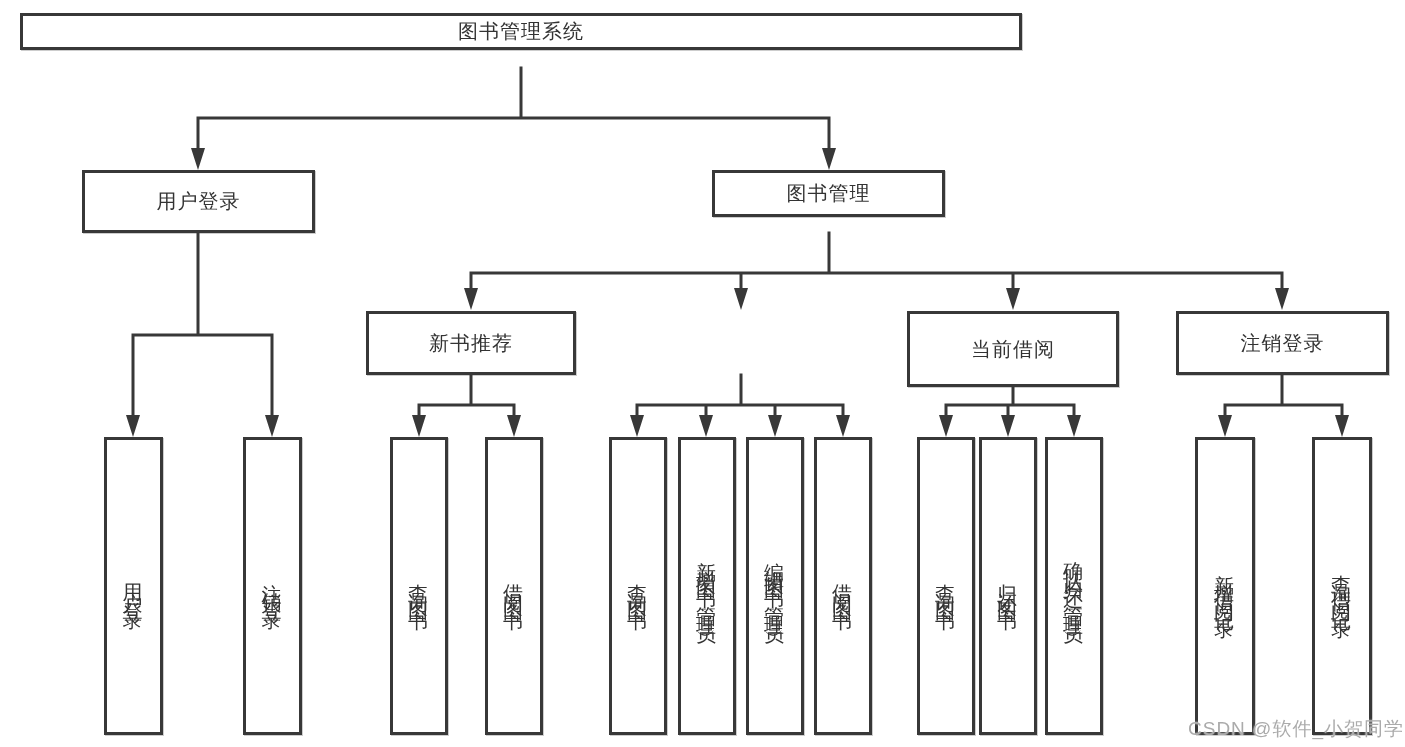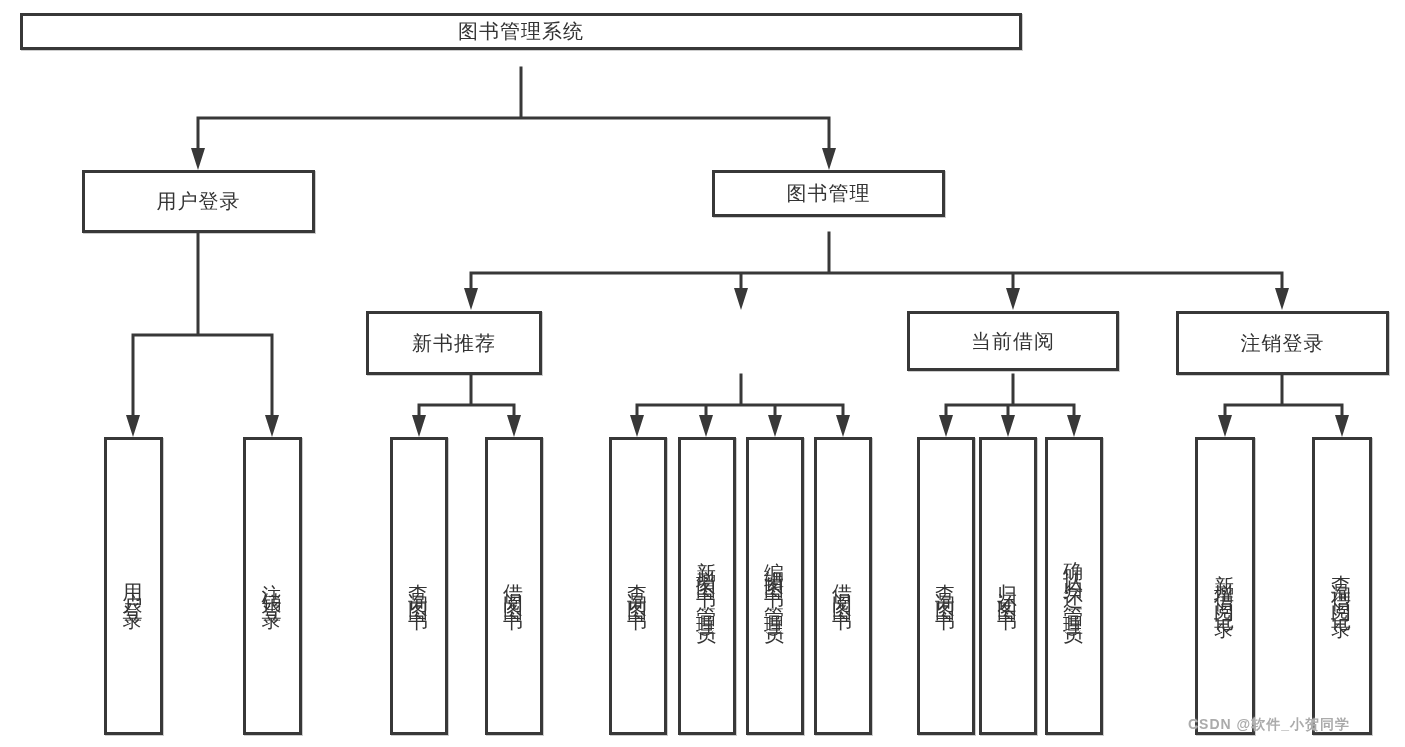--- a/index.html
+++ b/index.html
@@ -29,26 +29,25 @@
   }
   .box.v{
     writing-mode:vertical-rl;
     text-orientation:mixed;
     letter-spacing:9px;
     white-space:normal;
   }
   #watermark{
     position:absolute;
     left:1188px;top:716px;
-    font-size:14px;
+    font-size:19px;
     color:#ababab;
     letter-spacing:1px;
     z-index:3;
     text-shadow:0 0 2px #ffffff;
-    font-weight:bold;
   }
 </style>
 </head>
 <body>
 
 <div id="stage">
 
   <svg id="wires" viewBox="0 0 1405 747" xmlns="http://www.w3.org/2000/svg">
     <path fill="none" stroke="#383838" stroke-width="3" stroke-linecap="square" d="M521 68 V118 M198 118 H829 M198 118 V152 M829 118 V152
              M198 233 V335 M133 335 H272 M133 335 V419 M272 335 V419
@@ -64,22 +63,22 @@
              M630 415h14l-7 22z M699 415h14l-7 22z M768 415h14l-7 22z M836 415h14l-7 22z
              M939 415h14l-7 22z M1001 415h14l-7 22z M1067 415h14l-7 22z
              M1218 415h14l-7 22z M1335 415h14l-7 22z"></path>
   </svg>
 
   <div class="box" style="left:20px;top:13px;width:1002px;height:37px">图书管理系统</div>
 
   <div class="box" style="left:82px;top:170px;width:233px;height:63px">用户登录</div>
   <div class="box" style="left:712px;top:170px;width:233px;height:47px">图书管理</div>
 
-  <div class="box" style="left:366px;top:311px;width:176px;height:64px">新书推荐</div>
-  <div class="box" style="left:907px;top:311px;width:212px;height:60px">当前借阅</div>
+  <div class="box" style="left:366px;top:311px;width:210px;height:64px">新书推荐</div>
+  <div class="box" style="left:907px;top:311px;width:212px;height:76px">当前借阅</div>
   <div class="box" style="left:1176px;top:311px;width:213px;height:64px">注销登录</div>
 
   <div class="box v" style="left:104px;top:437px;width:59px;height:298px">用户登录</div>
   <div class="box v" style="left:243px;top:437px;width:59px;height:298px">注销登录</div>
 
   <div class="box v" style="left:390px;top:437px;width:58px;height:298px">查询图书</div>
   <div class="box v" style="left:485px;top:437px;width:58px;height:298px">借阅图书</div>
 
   <div class="box v" style="left:609px;top:437px;width:58px;height:298px">查询图书</div>
   <div class="box v" style="left:678px;top:437px;width:58px;height:298px">新增图书（管理员）</div>

